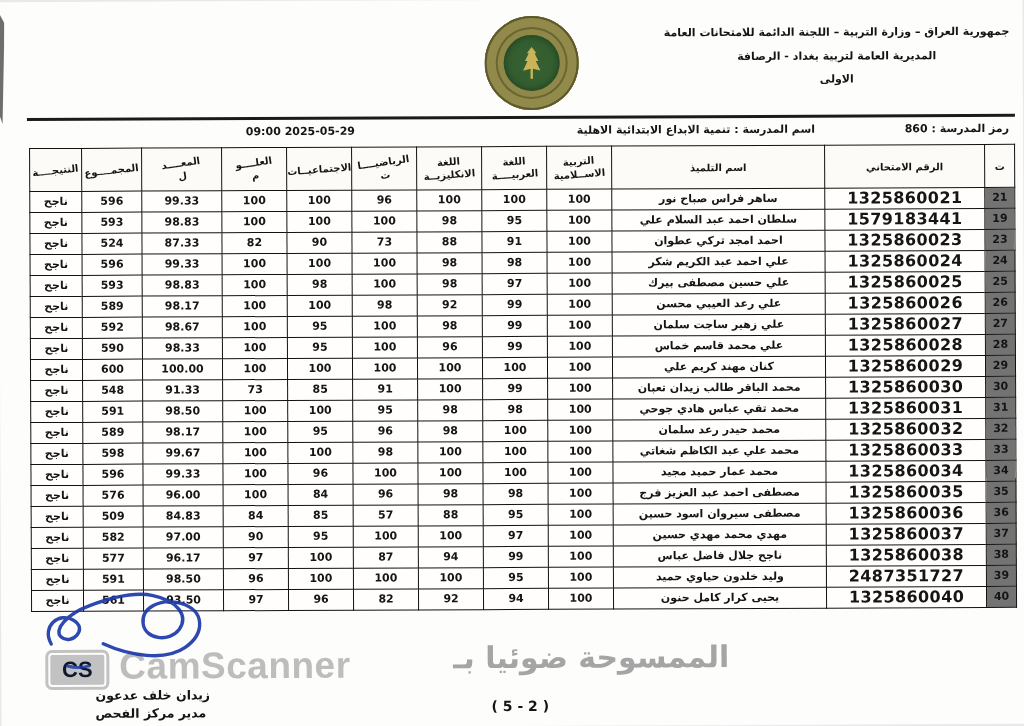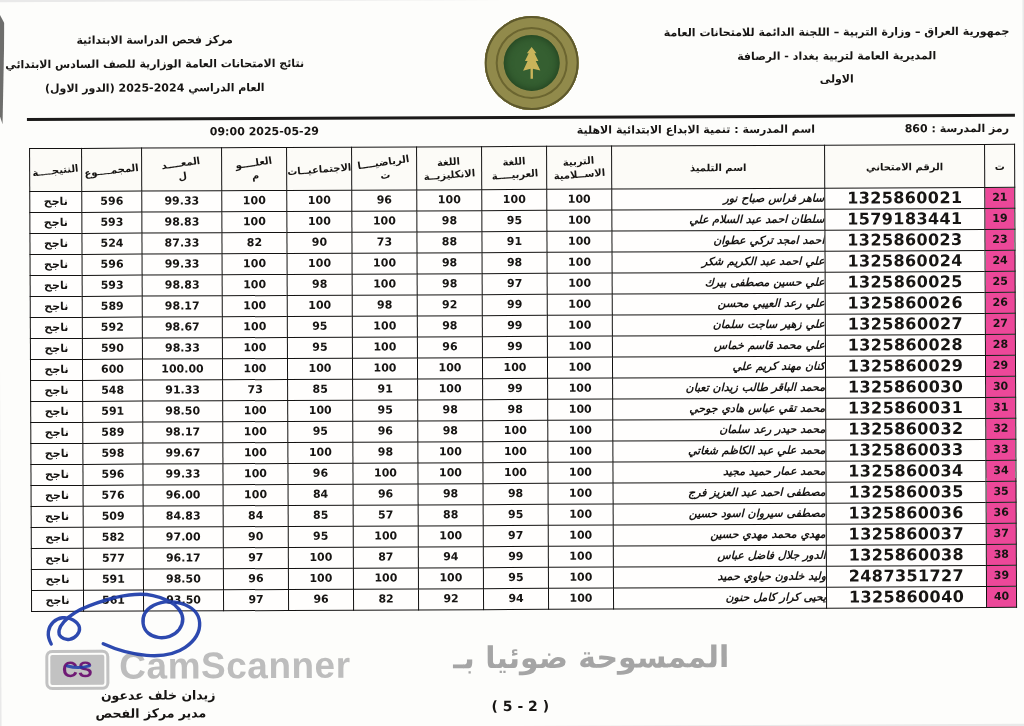--- a/index.html
+++ b/index.html
@@ -22,73 +22,68 @@
   .logo-emblem{width:24px;height:32px;background:#c9b45a;
         clip-path:polygon(50% 0,70% 20%,62% 20%,78% 44%,67% 44%,86% 74%,55% 68%,55% 100%,45% 100%,45% 68%,14% 74%,33% 44%,22% 44%,38% 20%,30% 20%);}
   .rule{position:absolute;top:116px;left:28px;width:988px;height:2.5px;background:#1c1b1a;}
   
   .info-row{position:absolute;top:121px;left:28px;width:988px;height:22px;
         font-size:11px;font-weight:bold;direction:rtl;}
   .info-row .seg{position:absolute;top:3px;white-space:nowrap;}
   .seg-code{right:6px;margin-left:32px;}
   .seg-name{right:200px;}
   .seg-sector{right:532px;margin-top:25px;}
-  .seg-dt{right:696px;direction:rtl;}
+  .seg-dt{right:660px;direction:rtl;}
   
   .results{position:absolute;top:146px;left:30px;width:985px;border-collapse:collapse;
         table-layout:fixed;direction:rtl;background:#fffefd;}
   .results th,.results td{border:1.8px solid #131211;text-align:center;font-weight:bold;
         padding:0;overflow:hidden;white-space:nowrap;}
   .results thead th{height:42px;font-size:10px;background:#fcfbf7;}
   .results tbody td{height:20px;line-height:20px;font-size:11px;}
-  .results tbody td:nth-of-type(1){background:#ec4899;font-size:11px;}
+  .results tbody td:nth-of-type(1){background:#737373;font-size:11px;}
   .results tbody td:nth-of-type(2){font-size:16px;letter-spacing:.4px;}
-  .results tbody td:nth-of-type(3){text-align:right;font-style:italic;}
+  .results tbody td:nth-of-type(3){text-align:center;}
   .hw{display:inline-block;line-height:1.3;}
   .hl1,.hl2{display:block;}
   .results th:nth-of-type(4) .hw,.results th:nth-of-type(5) .hw,
   .results th:nth-of-type(6) .hw,.results th:nth-of-type(8) .hw{transform:rotate(-4deg);}
   .results th:nth-of-type(7) .hw,.results th:nth-of-type(9) .hw,
   .results th:nth-of-type(10) .hw{transform:rotate(-8deg);}
   .results th:nth-of-type(11) .hw,.results th:nth-of-type(12) .hw{transform:rotate(-6deg);}
   
   .signature{position:absolute;left:36px;top:580px;width:200px;height:100px;z-index:6;}
   
   .cs-badge{position:absolute;left:44px;top:648px;width:64px;height:40px;background:#c2c2c2;
-        border-radius:7px;color:#701a75;font-size:22px;font-weight:bold;display:flex;
+        border-radius:7px;color:#0f172a;font-size:22px;font-weight:bold;display:flex;
         align-items:center;justify-content:center;font-family:"Liberation Sans",sans-serif;
         box-shadow:inset 0 0 0 3px #c2c2c2, inset 0 0 0 5px #fdfdfb;}
   .cs-text{position:absolute;left:118px;top:644px;font-size:37px;font-weight:bold;
         color:#bdbdbd;font-family:"Liberation Sans",sans-serif;letter-spacing:.5px;}
   .cs-arabic{position:absolute;left:452px;top:640px;font-size:30px;font-weight:bold;
         color:#a5a5a5;direction:rtl;}
-  .signer-name{position:absolute;left:94px;top:686px;width:120px;text-align:right;
+  .signer-name{position:absolute;left:94px;top:686px;width:120px;text-align:left;
         font-size:12.5px;font-weight:bold;direction:rtl;}
   .signer-title{position:absolute;left:94px;top:704px;width:120px;text-align:left;
         font-size:12.5px;font-weight:bold;direction:rtl;}
   .page-num{position:absolute;left:490px;top:698px;font-size:14px;font-weight:bold;}
 </style>
 </head>
 <body>
 
 <div class="sheet">
 
   <div class="edge-artifact"></div>
 
   <div class="hdr-right" dir="rtl">
     <div>جمهورية العراق – وزارة التربية – اللجنة الدائمة للامتحانات العامة</div>
     <div>المديرية العامة لتربية بغداد - الرصافة</div>
     <div>الاولى</div>
   </div>
 
-  <div class="hdr-left" dir="rtl">
-    <div>مركز فحص الدراسة الابتدائية</div>
-    <div>نتائج الامتحانات العامة الوزارية للصف السادس الابتدائي</div>
-    <div>العام الدراسي 2024-2025 (الدور الاول)</div>
-  </div>
 
   <div class="logo">
     <div class="logo-inner">
       <div class="logo-emblem"></div>
     </div>
   </div>
 
   <div class="rule"></div>
 
   <div class="info-row">
@@ -454,21 +449,21 @@
           <td>95</td>
           <td>90</td>
           <td>97.00</td>
           <td>582</td>
           <td>ناجح</td>
         </tr>
 
         <tr>
           <td>38</td>
           <td>1325860038</td>
-          <td>الدور جلال فاضل عباس</td>
+          <td>ناجح جلال فاضل عباس</td>
           <td>100</td>
           <td>99</td>
           <td>94</td>
           <td>87</td>
           <td>100</td>
           <td>97</td>
           <td>96.17</td>
           <td>577</td>
           <td>ناجح</td>
         </tr>

